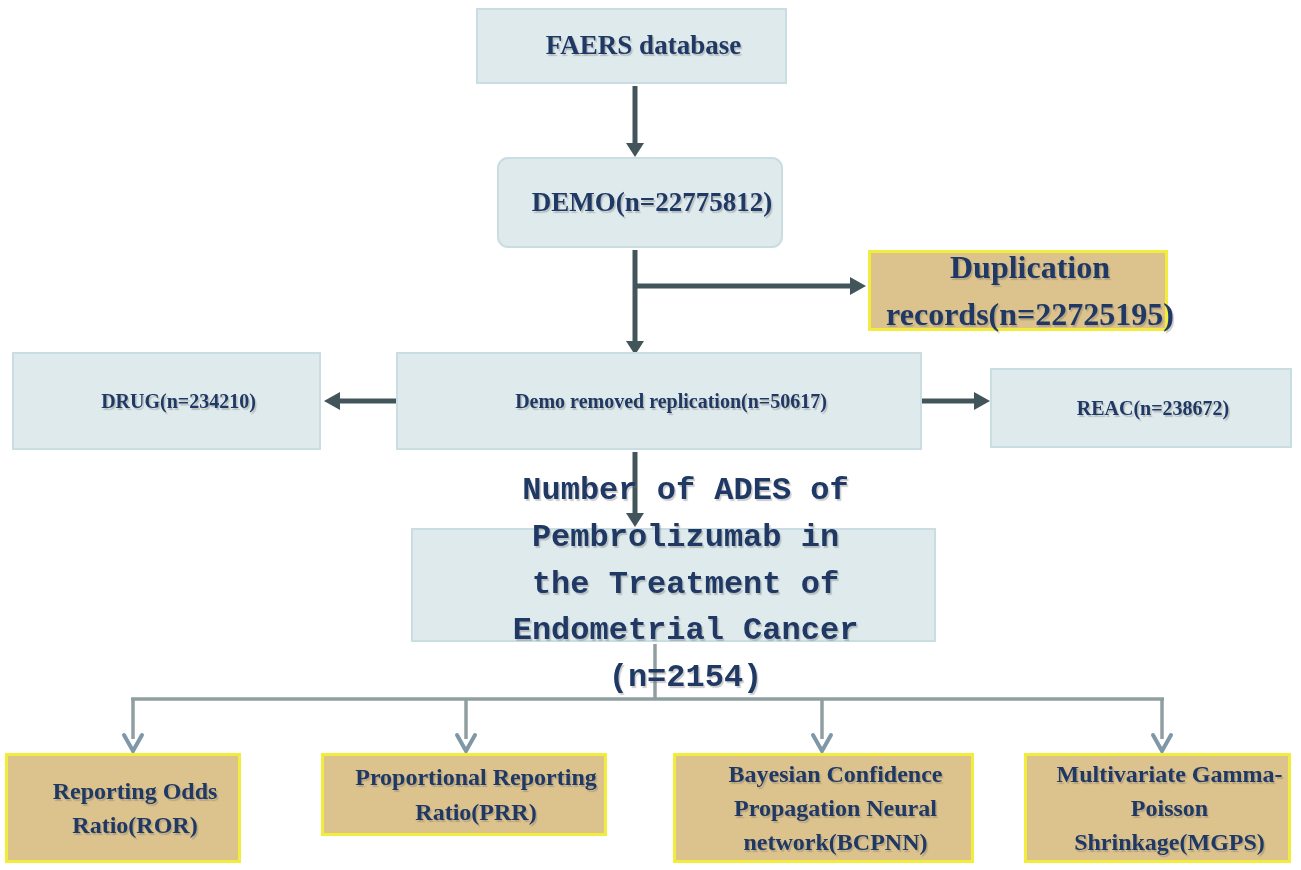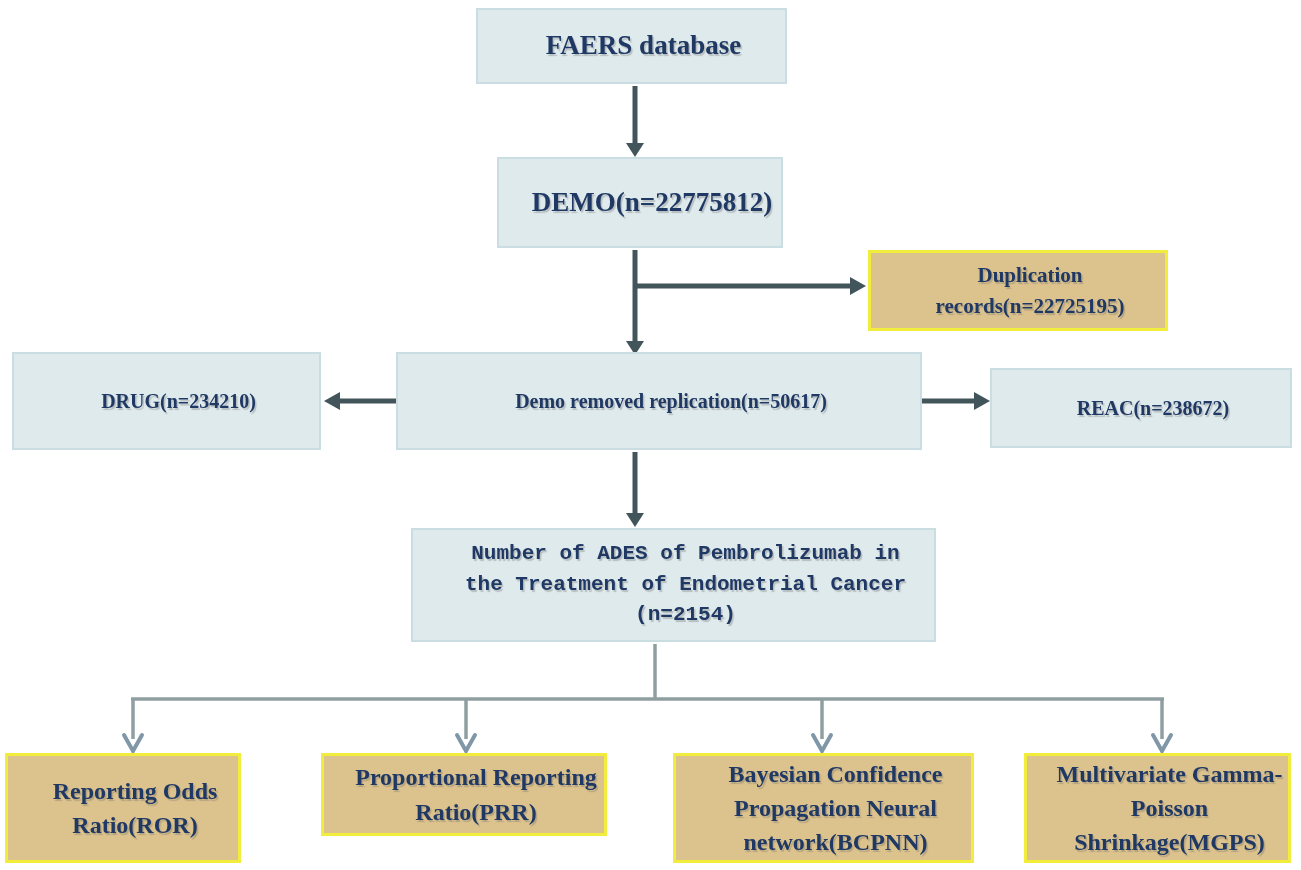--- a/index.html
+++ b/index.html
@@ -54,21 +54,21 @@
   .blue {
     background: var(--box-blue-fill);
     border: 2px solid var(--box-blue-border);
   }
   .tan {
     background: var(--box-tan-fill);
     border: 3px solid var(--box-tan-border);
   }
   .fs27 { font-size: 27px; line-height: 1.3; }
   .fs26 { font-size: 20px; line-height: 1.3; }
-  .fs25 { font-size: 21px; line-height: 1.46; text-align: center; }
+  .fs25 { font-size: 32px; line-height: 1.46; text-align: center; }
   .fs24 { font-size: 24px; line-height: 1.42; }
   .dark-line   { stroke: var(--arrow-dark); stroke-width: 5; fill: none; }
   .dark-head   { fill: var(--arrow-dark); stroke: none; }
   .tree-line   { stroke: var(--tree-line-gray); stroke-width: 3.5; fill: none; }
   .tree-head   { stroke: var(--tree-arrowhead-gray); stroke-width: 4; fill: none;
                  stroke-linecap: round; stroke-linejoin: miter; }
 </style>
 </head>
 <body>
 
@@ -103,21 +103,21 @@
     <polyline class="tree-head" points="124,735 133,751 142,735"></polyline>
     <polyline class="tree-head" points="457,735 466,751 475,735"></polyline>
     <polyline class="tree-head" points="813,735 822,751 831,735"></polyline>
     <polyline class="tree-head" points="1153,735 1162,751 1171,735"></polyline>
   </svg>
 
   <div class="node blue fs27" style="left:476px; top:8px; width:311px; height:76px;">
     <span class="label">FAERS database</span>
   </div>
 
-  <div class="node blue fs27" style="left:497px; top:157px; width:286px; height:91px;">
+  <div class="node blue fs27" style="left:497px; top:157px; width:286px; height:91px;border-radius:11px;">
     <span class="label">DEMO(n=22775812)</span>
   </div>
 
   <div class="node tan fs25" style="left:868px; top:250px; width:300px; height:81px;">
     <span class="label">Duplication
 records(n=22725195)</span>
   </div>
 
   <div class="node blue fs26" style="left:12px; top:352px; width:309px; height:98px;">
     <span class="label">DRUG(n=234210)</span>

